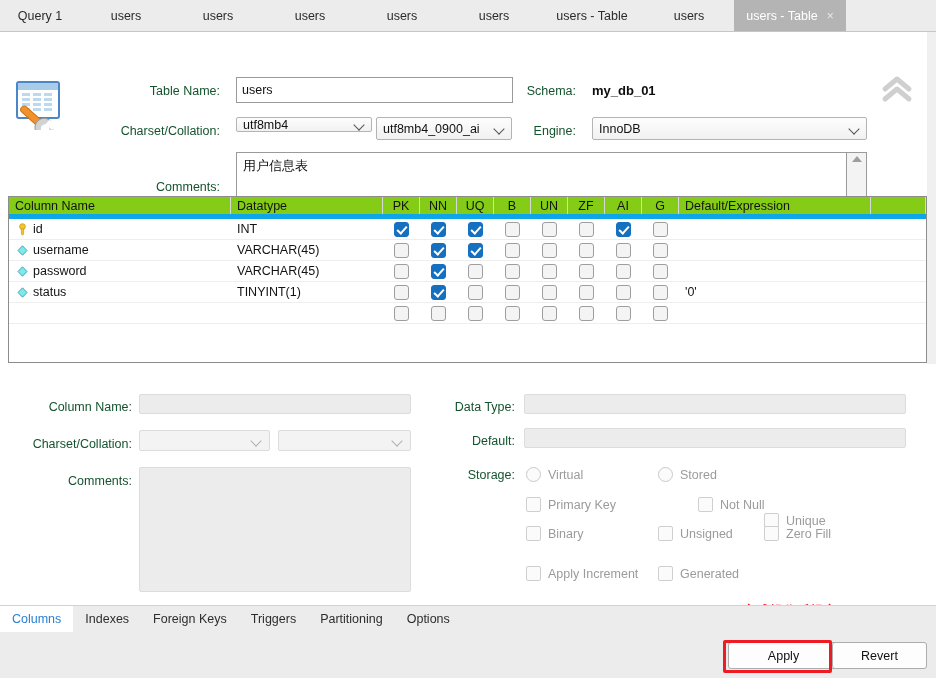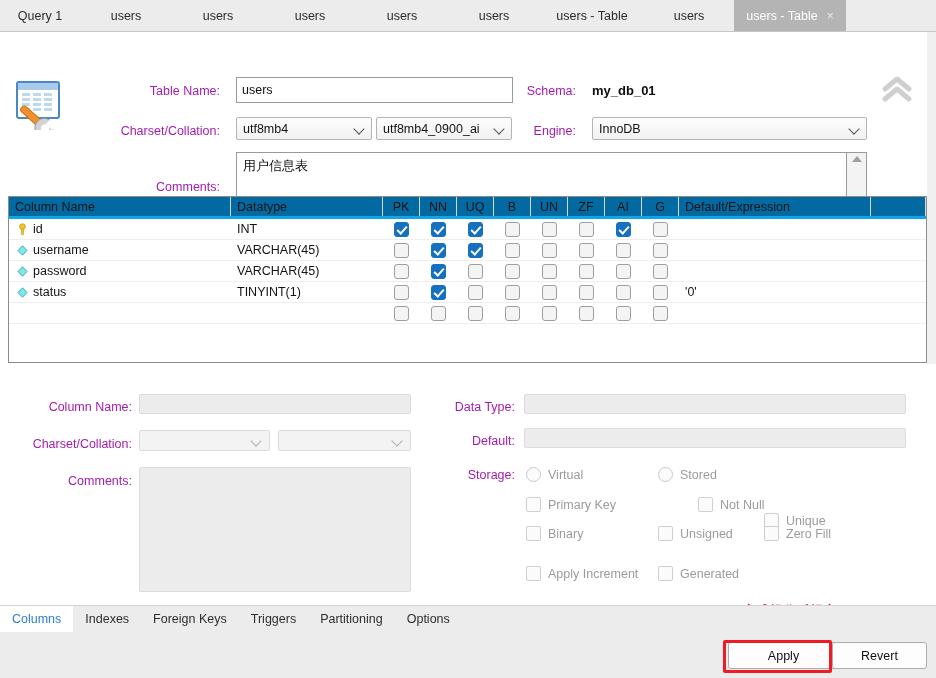--- a/index.html
+++ b/index.html
@@ -24,21 +24,21 @@
     font-size:12.5px;color:#2b2b2b;box-sizing:border-box;
   }
   .tab.active{background:#b4b4b4;color:#ffffff;}
   .tab .closex{
     margin-left:9px;font-size:12px;color:#e8e8e8;line-height:1;
   }
 
   
   .header{position:absolute;left:0;top:32px;width:936px;height:152px;background:#fff;}
   .tbl-icon{position:absolute;left:13px;top:46px;width:56px;height:52px;}
-  .lbl{position:absolute;text-align:right;font-size:12.5px;color:#a21caf;}
+  .lbl{position:absolute;text-align:right;font-size:12.5px;color:#14532d;}
 
   .inp{
     position:absolute;box-sizing:border-box;
     border:1px solid #9a9a9a;background:#ffffff;
     font-family:"Liberation Sans",sans-serif;font-size:12.5px;color:#111;
     padding:2px 5px;outline:none;
   }
   .combo{
     position:absolute;box-sizing:border-box;
     border:1px solid #b4b4b4;border-radius:2px;
@@ -74,21 +74,21 @@
 
   .schema-val{position:absolute;font-weight:bold;font-size:13px;color:#0d0d0d;}
   .collapse-ic{position:absolute;right:22px;top:42px;width:34px;height:30px;cursor:pointer;}
 
   
   .grid{
     position:absolute;left:8px;top:196px;width:919px;height:167px;
     border:1px solid #8c8c8c;background:#fff;box-sizing:border-box;overflow:hidden;
   }
   .grow{display:flex;height:21px;box-sizing:border-box;}
-  .ghead{height:22px;background:#0369a1;border-bottom:3px solid #0ea5e9;}
+  .ghead{height:22px;background:#84cc16;border-bottom:5px solid #0ea5e9;}
   .gbody .grow{border-bottom:1px solid #eeeeee;}
   .gcell{
     box-sizing:border-box;display:flex;align-items:center;
     font-size:12.5px;color:#131313;padding-left:6px;overflow:hidden;white-space:nowrap;
   }
   .ghead .gcell{border-right:1px solid #d7d7d7;justify-content:flex-start;}
   .ghead .gcell.ctr{justify-content:center;padding-left:0;}
   .gcell.ctr{justify-content:center;padding-left:0;}
   .c-name{width:222px;}
   .c-type{width:152px;}
@@ -233,21 +233,21 @@
           <circle cx="31.5" cy="12.5" r="4.2" fill="#ffffff"></circle>
           <rect x="29" y="3" width="9" height="6" fill="#ffffff"></rect>
         </g>
       </svg>
     </div>
 
     <div class="lbl" style="left:60px;top:52px;width:160px;">Table Name:</div>
     <input class="inp" style="left: 236px; top: 45px; width: 277px; height: 26px;" value="users">
 
     <div class="lbl" style="left:60px;top:92px;width:160px;">Charset/Collation:</div>
-    <div class="combo" style="left:236px;top:85px;width:136px;height:23px;justify-content:flex-end;">
+    <div class="combo" style="left:236px;top:85px;width:136px;height:15px;justify-content:flex-end;">
       <span class="cv">utf8mb4</span>
       <span class="carat"></span>
     </div>
     <div class="combo" style="left:376px;top:85px;width:136px;height:23px;">
       <span class="cv">utf8mb4_0900_ai</span>
       <span class="carat"></span>
     </div>
 
     <div class="lbl" style="left:60px;top:148px;width:160px;">Comments:</div>
     <textarea class="ta" style="left: 236px; top: 120px; width: 611px; height: 58px;">用户信息表</textarea>

